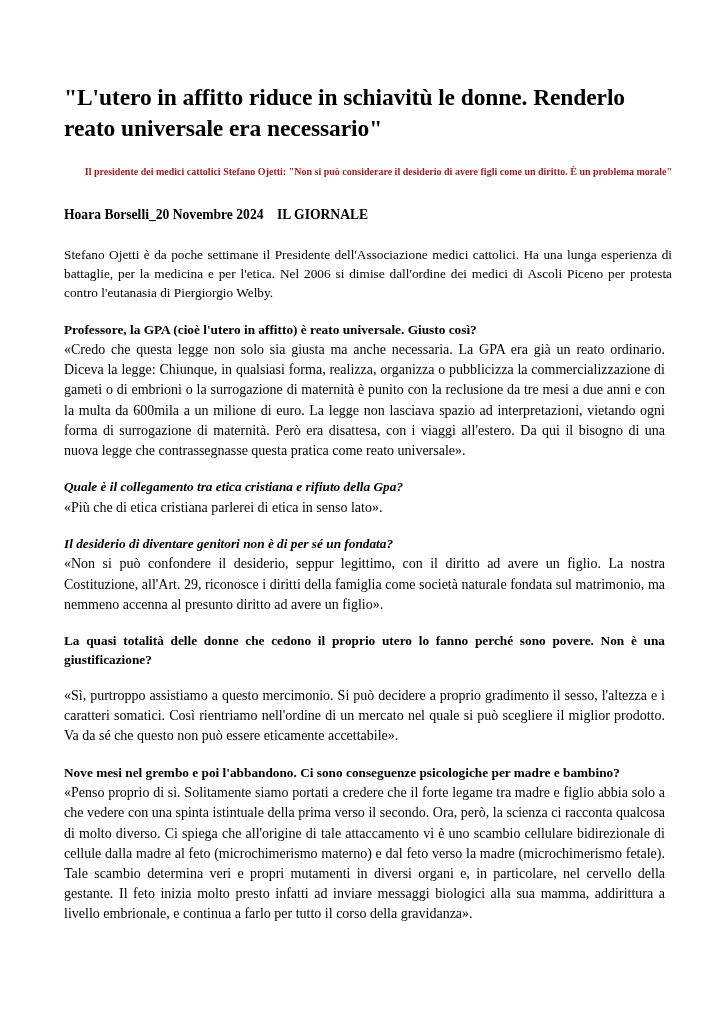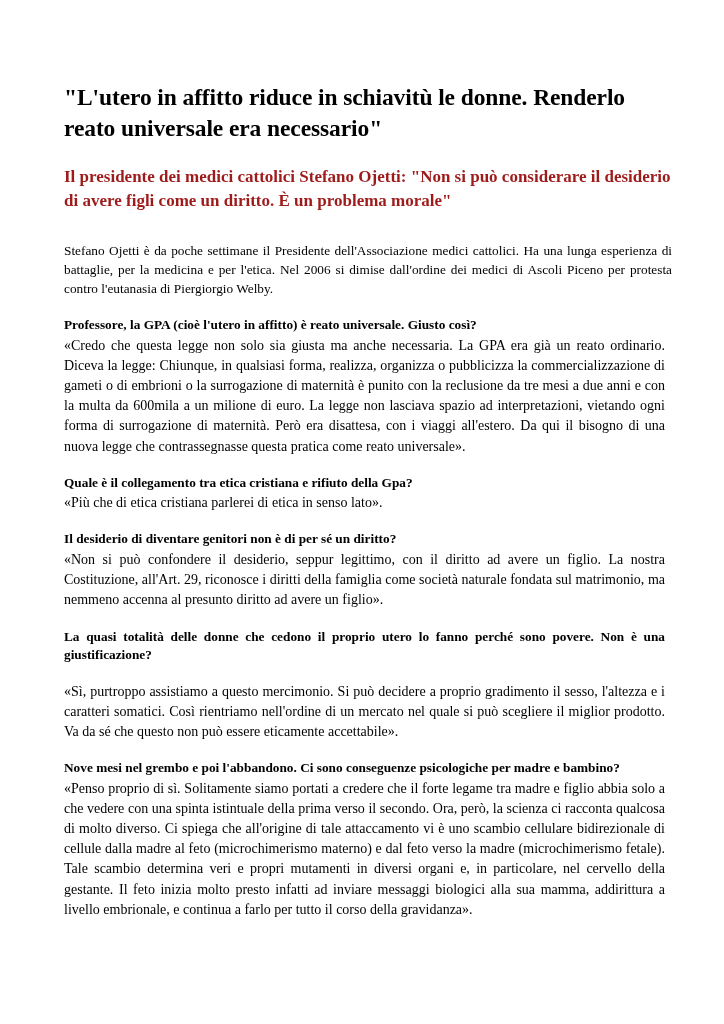--- a/index.html
+++ b/index.html
@@ -24,26 +24,26 @@
   .article-title {
     font-size: 23.5px;
     font-weight: bold;
     line-height: 1.30;
     letter-spacing: -0.1px;
     margin: 0 0 22px 0;
     text-align: left;
     color: #000000;
   }
   .subtitle {
-    font-size: 17px;
+    font-size: 10px;
     font-weight: bold;
     line-height: 1.40;
     color: #9e1b1b;
     margin: 0 0 28px 0;
-    text-align: left;
+    text-align: right;
   }
   .byline {
     font-size: 13.6px;
     font-weight: bold;
     color: #000000;
     margin: 0 0 22px 0;
     white-space: pre;
   }
   .intro {
     font-size: 13.3px;
@@ -58,20 +58,21 @@
   .question {
     font-size: 13.3px;
     font-weight: bold;
     line-height: 1.40;
     margin: 0 0 1px 0;
     text-align: justify;
     text-justify: inter-word;
   }
   .question.single-line {
     text-align: left;
+    font-style: italic;
   }
   .answer {
     font-size: 14px;
     line-height: 1.44;
     text-align: justify;
     text-justify: inter-word;
     margin: 0;
   }
   .answer.single-line {
     text-align: left;
@@ -79,35 +80,36 @@
 </style>
 </head>
 <body>
 
 <div class="page">
 
   <h1 class="article-title">"L'utero in affitto riduce in schiavitù le donne. Renderlo reato universale era necessario"</h1>
 
   <p class="subtitle">Il presidente dei medici cattolici Stefano Ojetti: "Non si può considerare il desiderio di avere figli come un diritto. È un problema morale"</p>
 
+  <p class="byline">Hoara Borselli_20 Novembre 2024    IL GIORNALE</p>
 
   <p class="intro">Stefano Ojetti è da poche settimane il Presidente dell'Associazione medici cattolici. Ha una lunga esperienza di battaglie, per la medicina e per l'etica. Nel 2006 si dimise dall'ordine dei medici di Ascoli Piceno per protesta contro l'eutanasia di Piergiorgio Welby.</p>
 
   <div class="qa-block">
     <p class="question">Professore, la GPA (cioè l'utero in affitto) è reato universale. Giusto così?</p>
     <p class="answer">«Credo che questa legge non solo sia giusta ma anche necessaria. La GPA era già un reato ordinario. Diceva la legge: Chiunque, in qualsiasi forma, realizza, organizza o pubblicizza la commercializzazione di gameti o di embrioni o la surrogazione di maternità è punito con la reclusione da tre mesi a due anni e con la multa da 600mila a un milione di euro. La legge non lasciava spazio ad interpretazioni, vietando ogni forma di surrogazione di maternità. Però era disattesa, con i viaggi all'estero. Da qui il bisogno di una nuova legge che contrassegnasse questa pratica come reato universale».</p>
   </div>
 
   <div class="qa-block">
     <p class="question single-line">Quale è il collegamento tra etica cristiana e rifiuto della Gpa?</p>
     <p class="answer single-line">«Più che di etica cristiana parlerei di etica in senso lato».</p>
   </div>
 
   <div class="qa-block">
-    <p class="question single-line">Il desiderio di diventare genitori non è di per sé un diritto?</p>
+    <p class="question single-line">Il desiderio di diventare genitori non è di per sé un fondata?</p>
     <p class="answer">«Non si può confondere il desiderio, seppur legittimo, con il diritto ad avere un figlio. La nostra Costituzione, all'Art. 29, riconosce i diritti della famiglia come società naturale fondata sul matrimonio, ma nemmeno accenna al presunto diritto ad avere un figlio».</p>
   </div>
 
   <div class="qa-block">
     <p class="question">La quasi totalità delle donne che cedono il proprio utero lo fanno perché sono povere. Non è una giustificazione?</p>
   </div>
 
   <div class="qa-block">
     <p class="answer">«Sì, purtroppo assistiamo a questo mercimonio. Si può decidere a proprio gradimento il sesso, l'altezza e i caratteri somatici. Così rientriamo nell'ordine di un mercato nel quale si può scegliere il miglior prodotto. Va da sé che questo non può essere eticamente accettabile».</p>
   </div>

